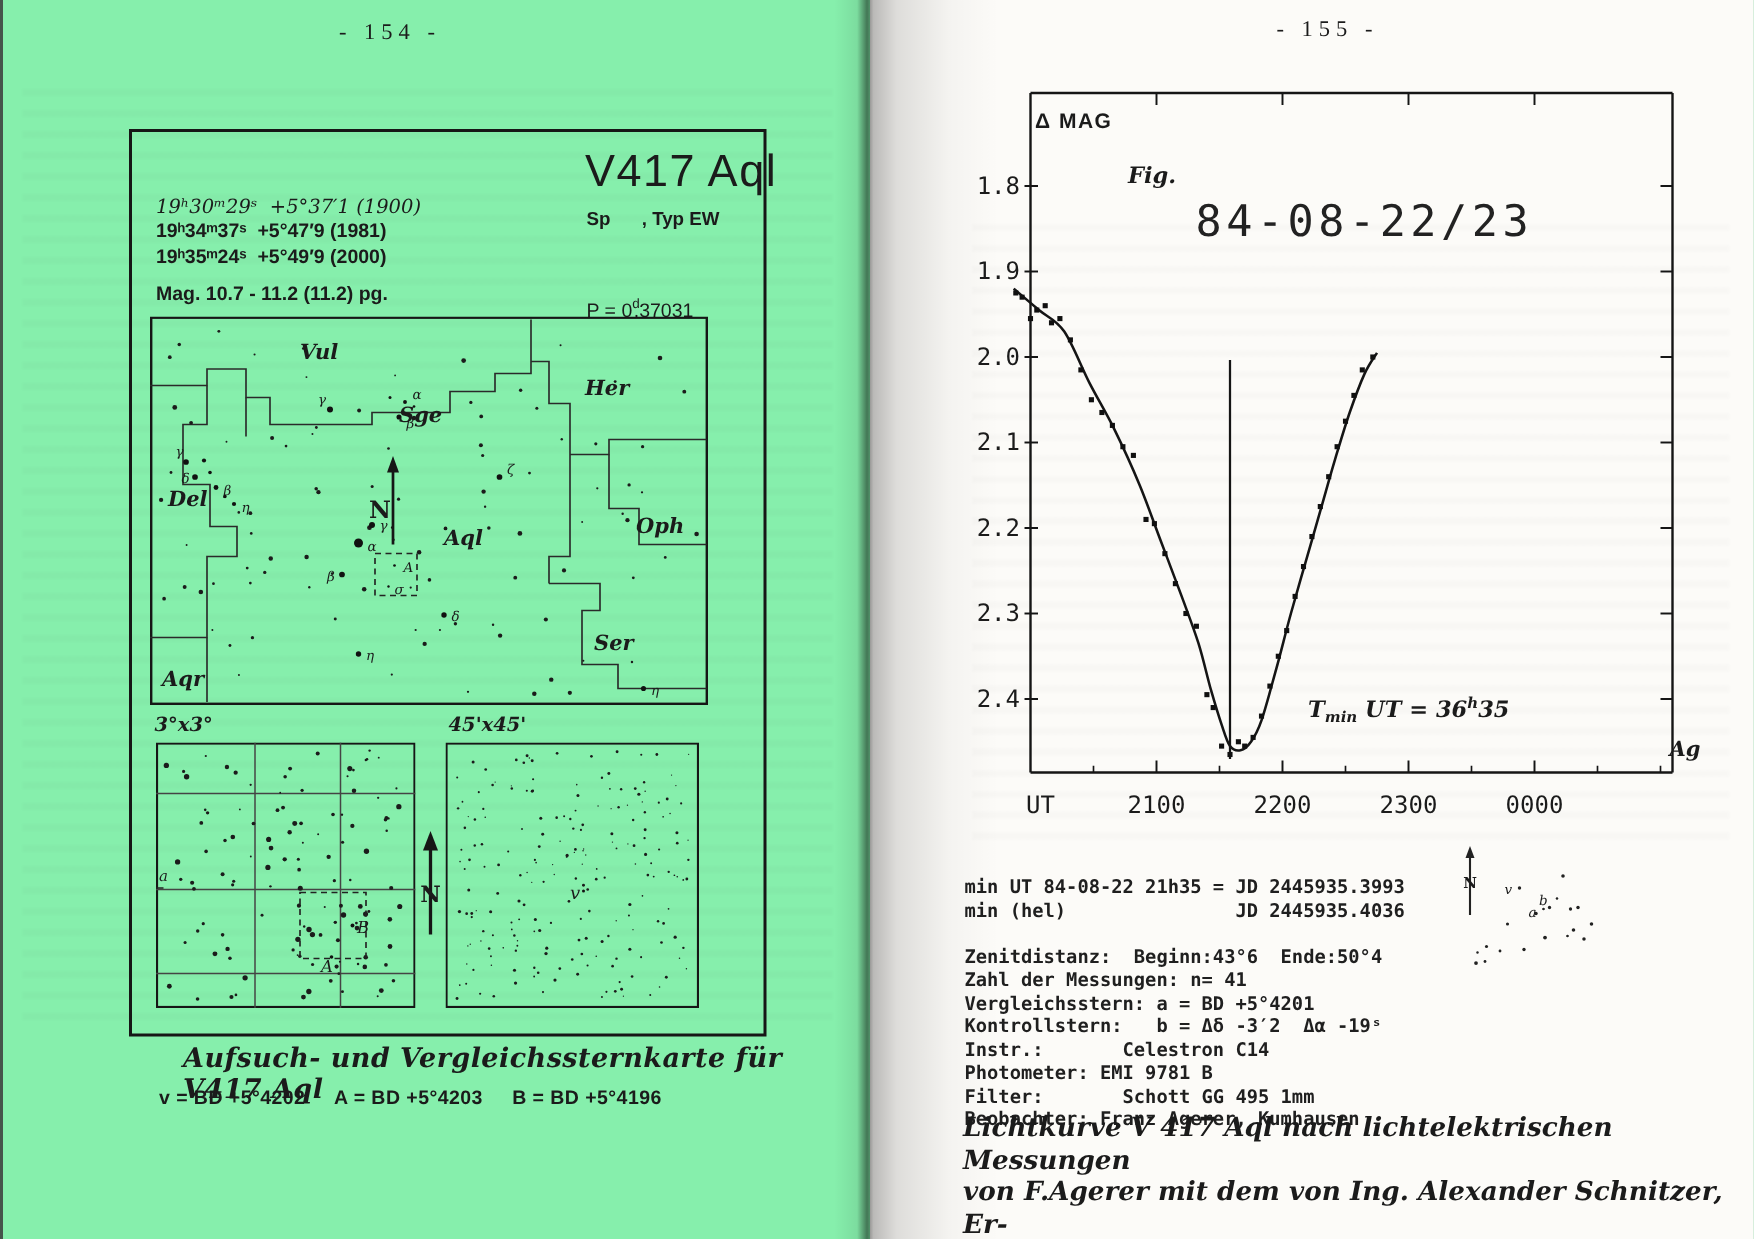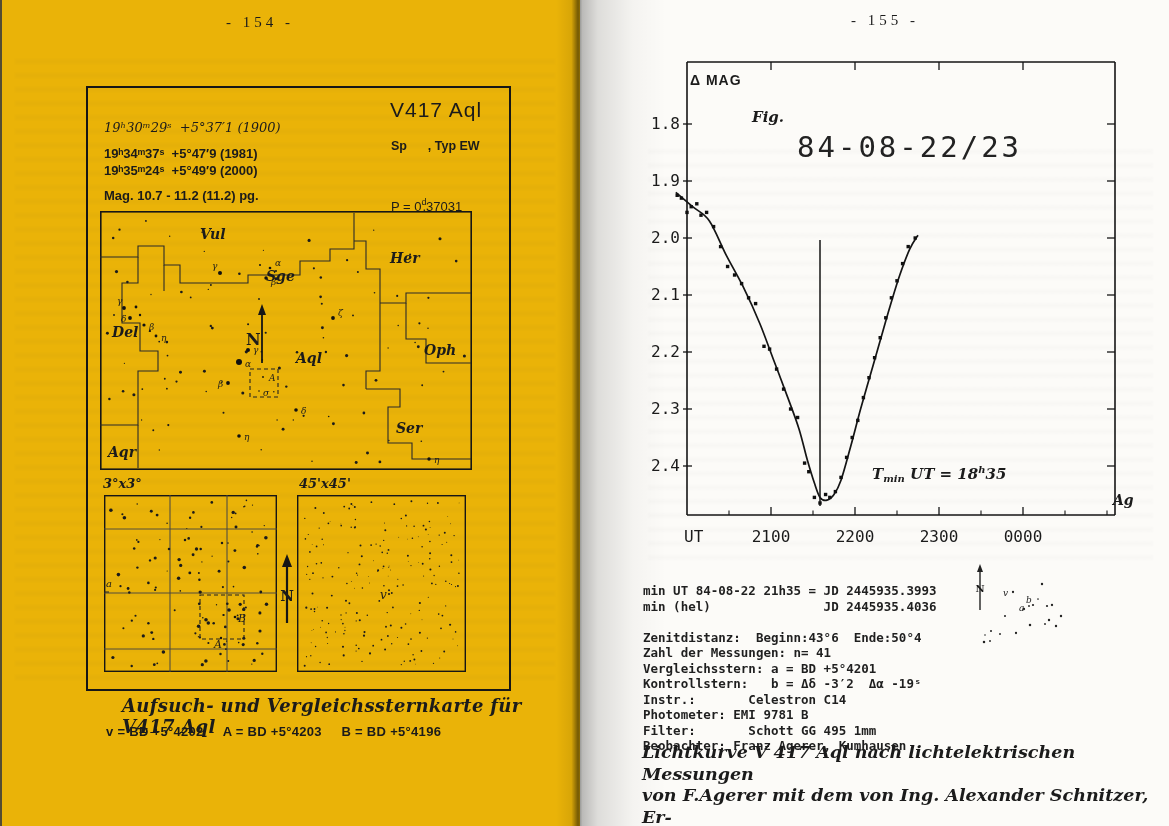--- a/index.html
+++ b/index.html
@@ -1,35 +1,35 @@
 <!DOCTYPE html>
 <html><head>
 <meta charset="utf-8">
 <style>
   html,body{margin:0;padding:0;background:#e6e5e2;}
-  .scan{position:relative;width:1169px;height:826px;background:#eab308;overflow:hidden;
+  .scan{position:relative;width:1169px;height:826px;background:#86efac;overflow:hidden;
         font-family:"Liberation Sans",sans-serif;color:#1b1b1b;}
   .abs{position:absolute;}
   
   .page-right-bg{left:580px;top:0;width:589px;height:826px;background:#fcfbf8;}
   .edge-strip{left:0;top:0;width:2px;height:826px;background:#3a3a3a;opacity:.85;}
   .gutter{left:556px;top:0;width:110px;height:826px;
     background:linear-gradient(90deg, rgba(0,0,0,0) 0%, rgba(0,0,0,.08) 14%,
       rgba(0,0,0,.50) 20%, rgba(0,0,0,.26) 24%, rgba(0,0,0,.12) 38%,
       rgba(0,0,0,.03) 70%, rgba(0,0,0,0) 100%);}
   
   .bleed{background:repeating-linear-gradient(0deg, rgba(70,70,75,.055) 0 5px,
       rgba(0,0,0,0) 5px 14px);filter:blur(.8px);}
   
   .pagenum{font-family:"Liberation Serif",serif;font-size:15px;letter-spacing:4px;}
   .frame{border:2px solid #161616;}
   .coordline{font-size:13px;font-weight:600;line-height:18px;white-space:pre;}
   .coordline.it{font-style:italic;font-weight:500;font-family:"DejaVu Serif",serif;}
   .magline{font-size:13px;font-weight:600;white-space:pre;}
-  .bigtitle{font-size:21px;font-weight:500;letter-spacing:1px;}
+  .bigtitle{font-size:30px;font-weight:500;letter-spacing:1px;}
   .spline{font-size:12.5px;font-weight:600;white-space:pre;}
   .period{font-size:13px;font-weight:400;margin-top:20px;}
   .psup{font-size:9px;position:relative;top:-6px;margin-right:-4px;}
   .chartlbl{font-family:"DejaVu Serif",serif;font-style:italic;font-weight:700;font-size:13px;}
   .caption-left{font-family:"DejaVu Serif",serif;font-style:italic;font-weight:600;
     font-size:18px;letter-spacing:.3px;}
   .idsline{font-size:13px;font-weight:600;white-space:pre;letter-spacing:.3px;}
   .lc-ylab{font-size:14px;font-weight:600;letter-spacing:1px;}
   .figlbl{font-family:"DejaVu Serif",serif;font-style:italic;font-weight:600;font-size:15px;}
   .lctitle{font-family:"DejaVu Sans Mono",monospace;font-size:29px;letter-spacing:3px;color:#222;}
@@ -54,21 +54,21 @@
   <div class="abs page-right-bg"></div>
   <div class="abs bleed" style="left:15px;top:50px;width:540px;height:630px;opacity:.5;"></div>
   <div class="abs bleed" style="left:648px;top:140px;width:505px;height:420px;opacity:.38;"></div>
   <div class="abs gutter"></div>
   <div class="abs edge-strip"></div>
 
   <div class="abs pagenum" style="left:205px;top:14px;width:110px;text-align:center;">- 154 -</div>
 
   <div class="abs frame" style="left:86px;top:86px;width:421px;height:601px;"></div>
 
-  <div class="abs coordline it" style="left:104px;top:119px;">19ʰ30ᵐ29ˢ  +5°37′1 (1900)</div>
+  <div class="abs coordline it" style="left:104px;top:130px;">19ʰ30ᵐ29ˢ  +5°37′1 (1900)</div>
   <div class="abs coordline" style="left:104px;top:145px;">19ʰ34ᵐ37ˢ  +5°47′9 (1981)</div>
   <div class="abs coordline" style="left:104px;top:162px;">19ʰ35ᵐ24ˢ  +5°49′9 (2000)</div>
   <div class="abs magline" style="left:104px;top:188px;">Mag. 10.7 - 11.2 (11.2) pg.</div>
 
   <div class="abs bigtitle" style="left:390px;top:98px;">V417 Aql</div>
   <div class="abs spline" style="left:391px;top:139px;">Sp      , Typ EW</div>
   <div class="abs period" style="left:391px;top:179px;"><span>P = 0</span><span class="psup">d</span><span>.37031</span></div>
 
   <svg id="svg-main" class="abs" style="left:100px;top:211px;" width="372" height="259" viewBox="0 0 372 259">
       <rect x="0.8" y="0.8" width="370.4" height="257.4" fill="none" stroke="#161616" stroke-width="1.6"></rect>
@@ -691,21 +691,21 @@
         <rect x="260.9" y="221.9" width="3.4" height="3.4" fill="#101010"></rect>
         <rect x="266.5" y="204.9" width="3.4" height="3.4" fill="#101010"></rect>
         <rect x="273.5" y="196.3" width="3.4" height="3.4" fill="#101010"></rect>
       </g>
     </svg>
 
   <div class="abs lc-ylab" style="left:690px;top:72px;">Δ MAG</div>
   <div class="abs figlbl" style="left:752px;top:108px;">Fig.</div>
   <div class="abs lctitle" style="left:797px;top:130px;">84-08-22/23</div>
 
-  <div class="abs tmin" style="left:872px;top:464px;"><span>T</span><span class="sb">min</span><span> UT = 18</span><span class="sp">h</span><span>35</span></div>
+  <div class="abs tmin" style="left:872px;top:464px;"><span>T</span><span class="sb">min</span><span> UT = 36</span><span class="sp">h</span><span>35</span></div>
   <div class="abs sig" style="left:1085px;top:492px;">Ag</div>
 
   <div class="abs infoblock" style="left:643px;top:583px;">min UT 84-08-22 21h35 = JD 2445935.3993
 min (hel)               JD 2445935.4036
 
 Zenitdistanz:  Beginn:43°6  Ende:50°4
 Zahl der Messungen: n= 41
 Vergleichsstern: a = BD +5°4201
 Kontrollstern:   b = Δδ -3′2  Δα -19ˢ
 Instr.:       Celestron C14

